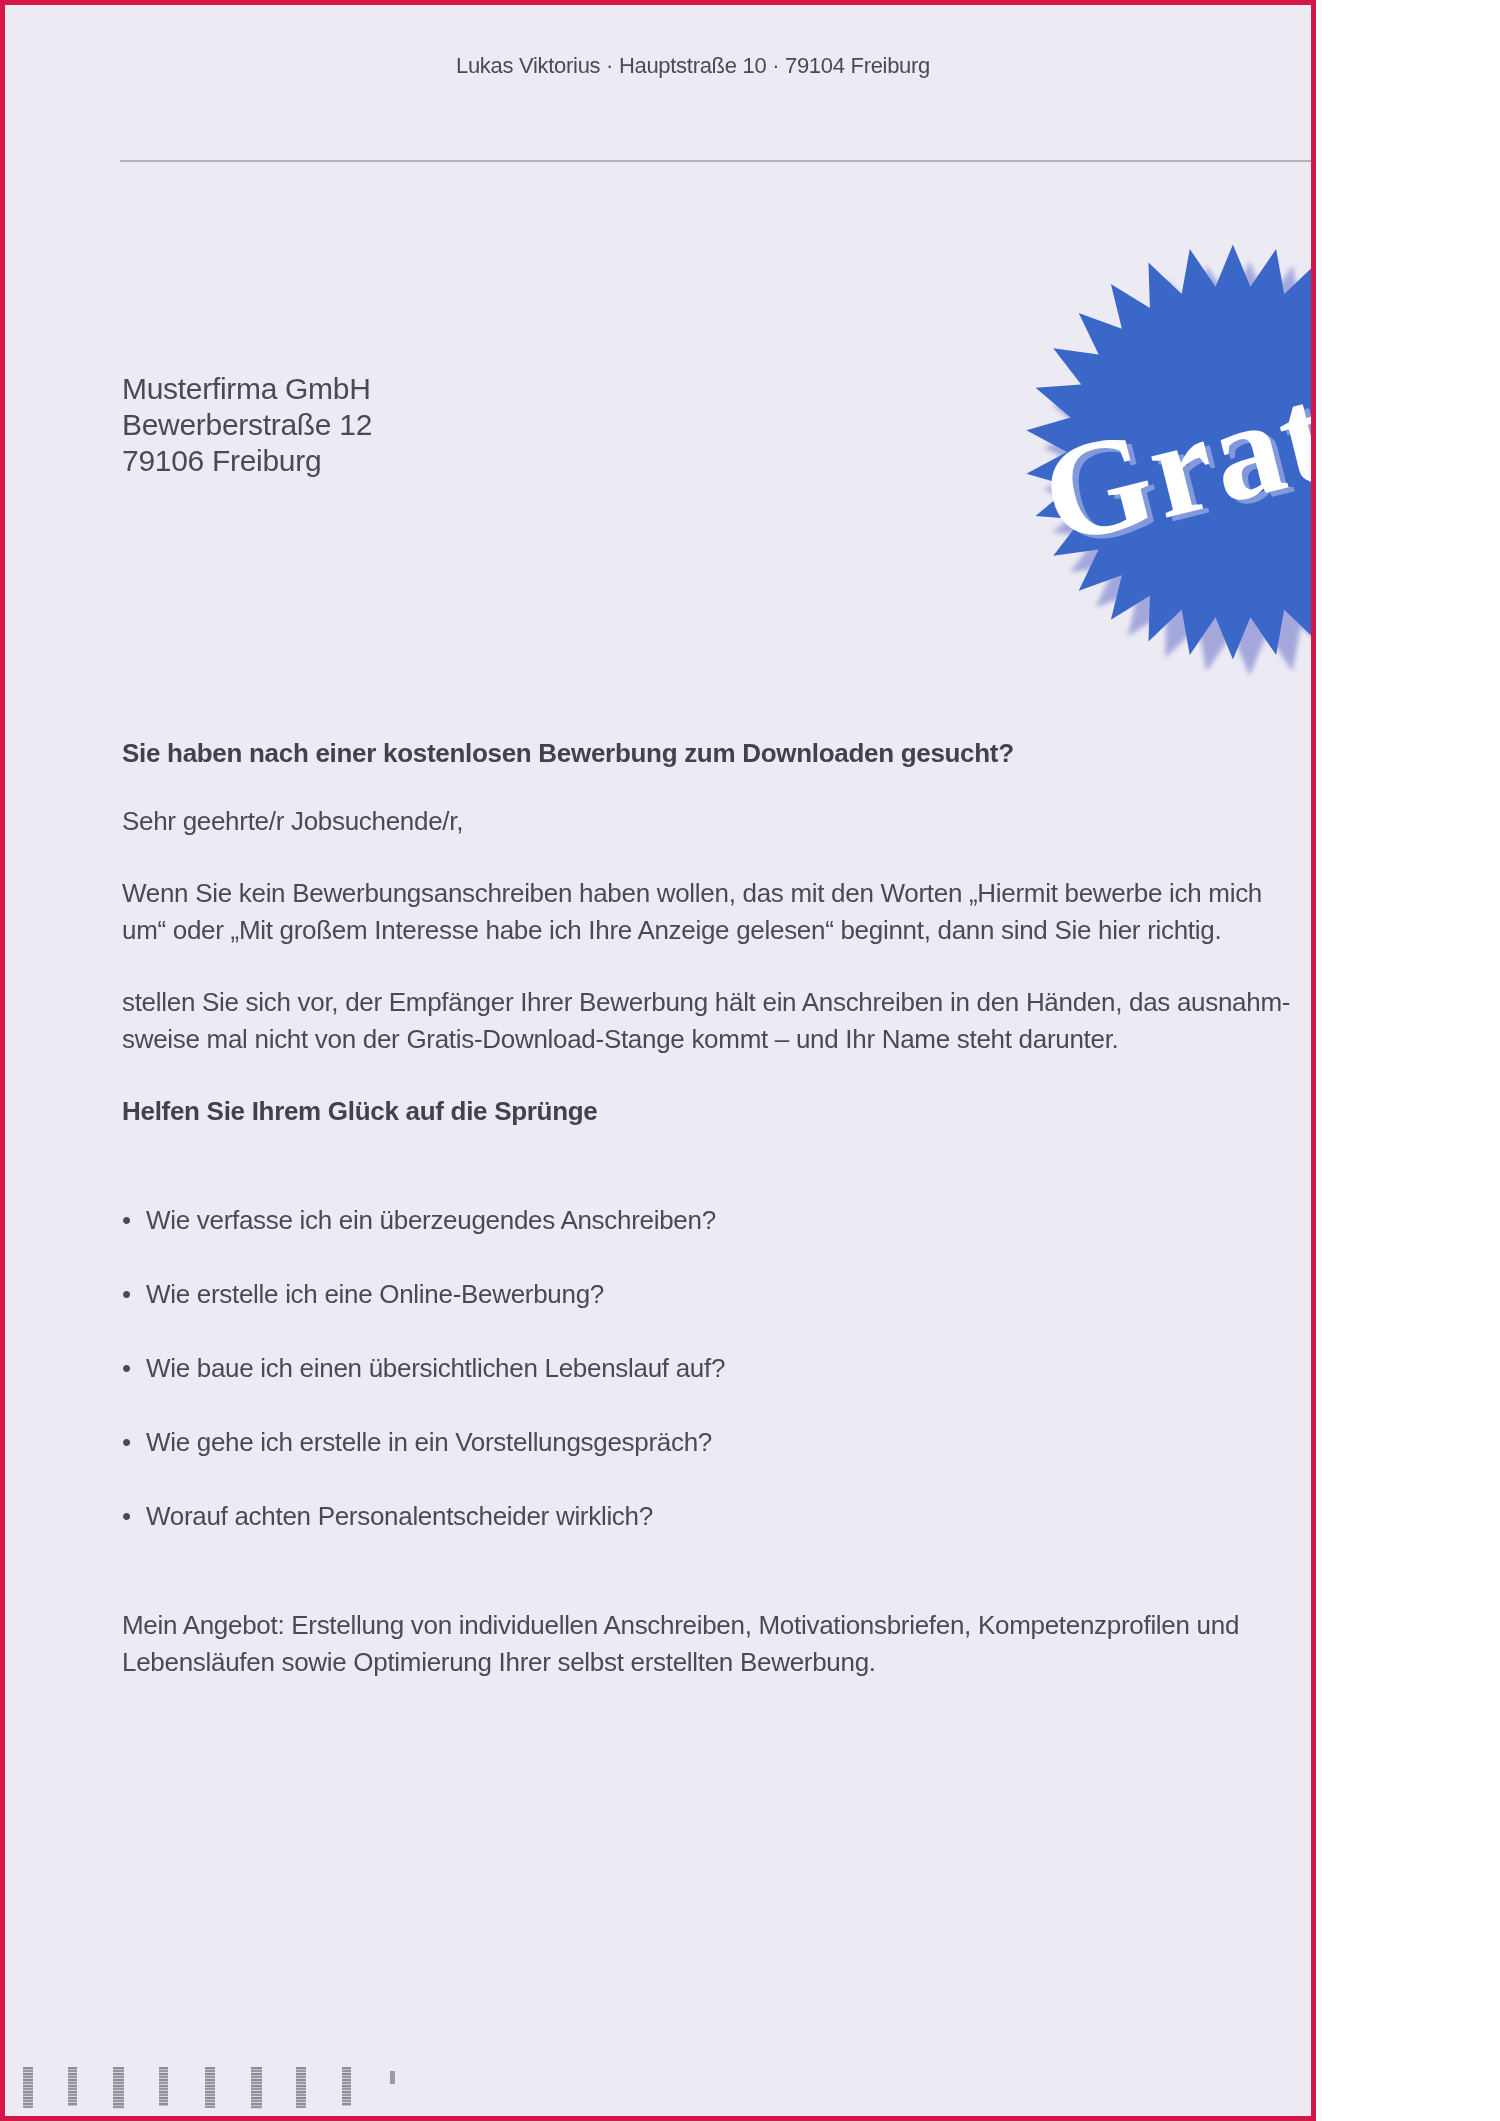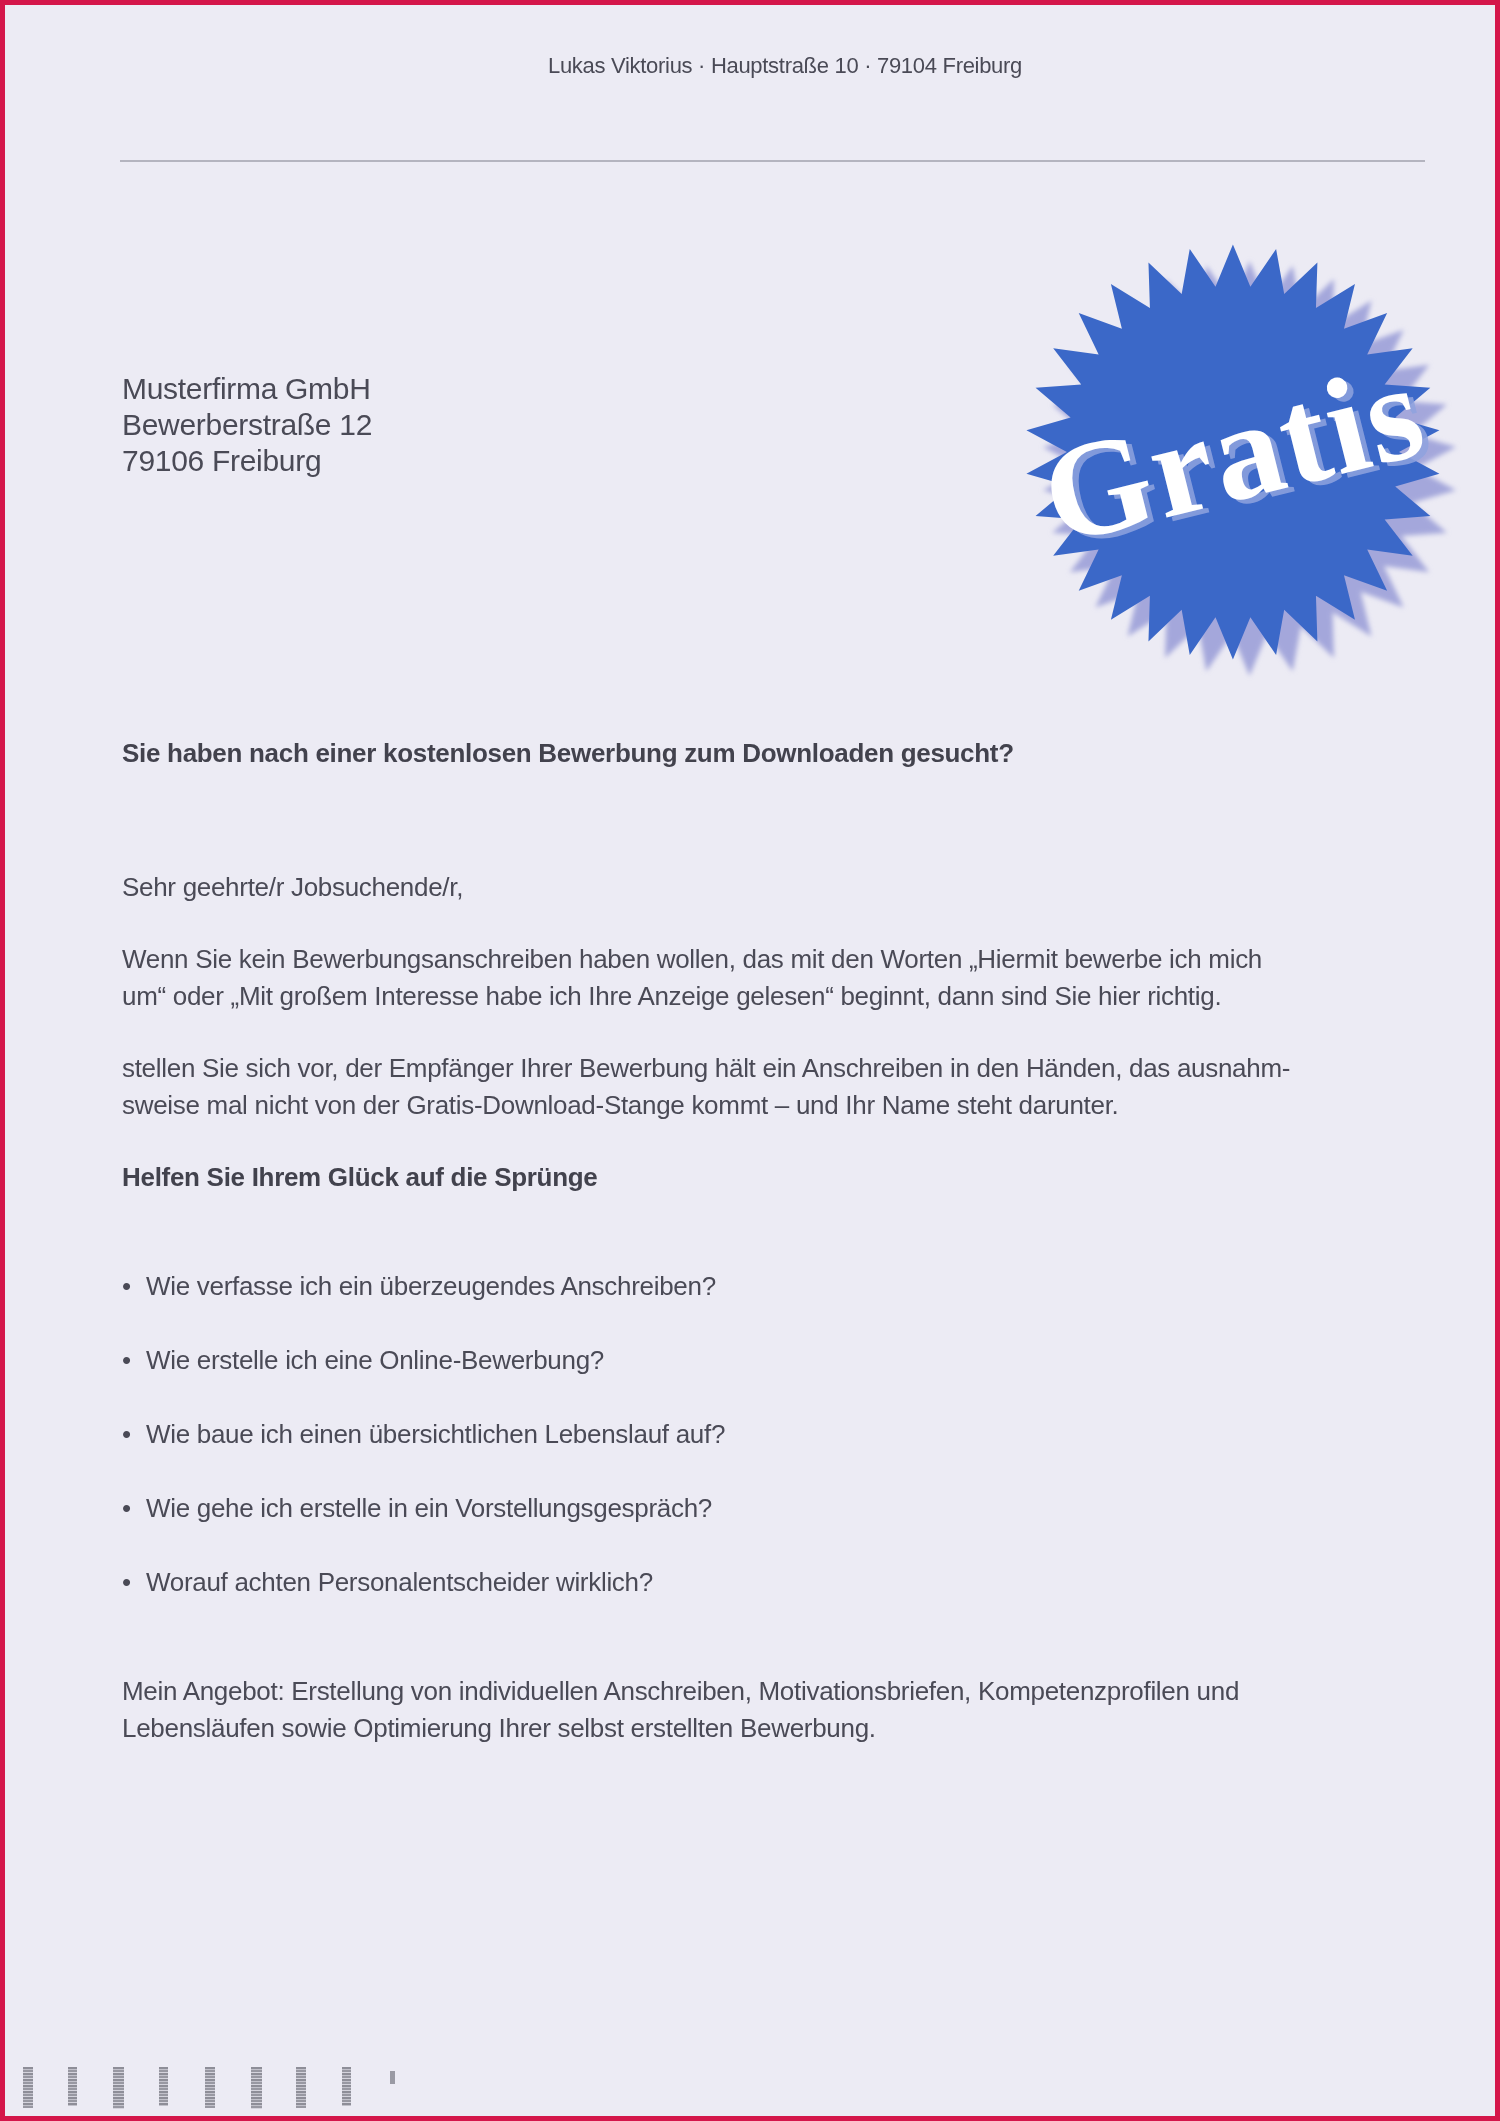--- a/index.html
+++ b/index.html
@@ -1,20 +1,20 @@
 <!DOCTYPE html>
 <html><head>
 <meta charset="utf-8">
 <style>
   html, body { margin: 0; padding: 0; background: #ffffff; }
   body { width: 1500px; }
 
   .page {
     position: relative;
-    width: 1500px;
+    width: 1316px;
     height: 2121px;
     box-sizing: border-box;
     background: #ECEBF4;
     border: 5px solid #D4164A;
     overflow: hidden;
     font-family: "Liberation Sans", sans-serif;
     color: #4A4A56;
     letter-spacing: -0.3px;
   }
 
@@ -80,21 +80,21 @@
     margin: 0 0 35px 0;
     padding: 0;
     white-space: pre-line;
     font-size: 26px;
     line-height: 37px;
   }
   .content h2, .content h3 {
     font-weight: bold;
     color: #42424D;
   }
-  .content h2 { margin-bottom: 97px; }
+  .content h2 { margin-bottom: 31px; }
   .bullet-list { list-style: none; }
   .bullet-list li { display: flex; }
   .bullet-dot { width: 24px; flex: 0 0 24px; }
 
   
   .microtext { position: absolute; left: 0; top: 0; width: 100%; height: 100%; pointer-events: none; }
   .microtext i {
     position: absolute;
     top: 2062px;
     width: 10px;

